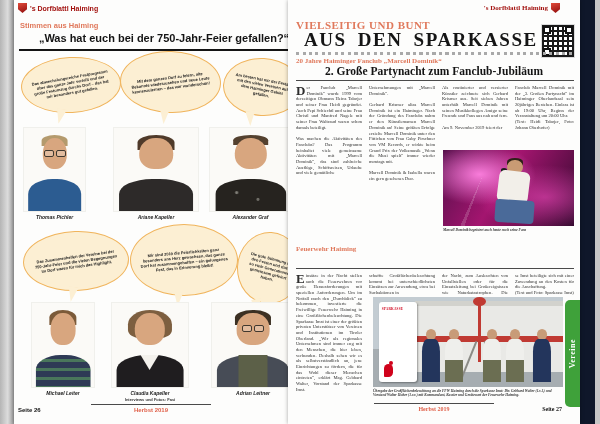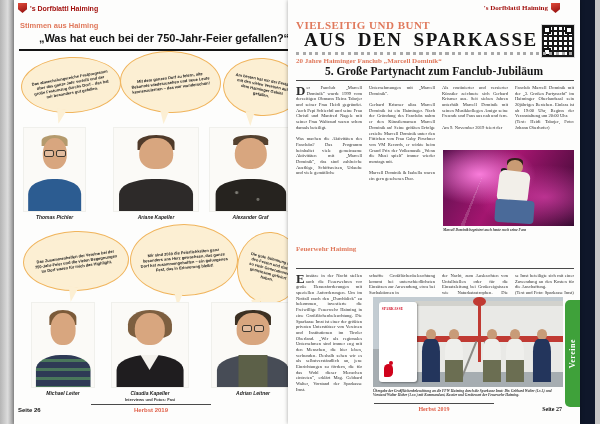--- a/index.html
+++ b/index.html
@@ -233,21 +233,21 @@
 
     <div class="abs qr" style="left:253px;top:24px;width:34px;height:34px;">
       <i style="left:1px;top:1px;"></i>
         <i style="right:1px;top:1px;"></i>
         <i style="left:1px;bottom:1px;"></i>
     </div>
 
     <div class="abs dotted" style="left:8px;top:52px;width:278px;"></div>
 
     <div class="abs art-kicker" style="left:8px;top:57px;">20 Jahre Haiminger Fanclub „Marcell Dominik“</div>
-    <div class="abs headline" style="left:0;top:65px;">5. Große Partynacht zum Fanclub-Jubiläum</div>
+    <div class="abs headline" style="left:0;top:65px;">2. Große Partynacht zum Fanclub-Jubiläum</div>
     <div class="abs rule-thin" style="left:8px;top:80px;width:278px;"></div>
 
     <div class="abs col dropcap" style="left:8px;top:85px;width:66px;height:152px;">Der Fanclub „Marcell Dominik“ wurde 1999 vom derzeitigen Obmann Heinz Tabojer und seiner Frau Heidi gegründet. Auch Pepi Schiechtl und seine Frau Christl und Manfred Nagele mit seiner Frau Waltraud waren schon damals beteiligt.
 
 Was machen die Aktivitäten des Fanclubs? Das Programm beinhaltet viele gemeinsame Aktivitäten mit „Marcell Dominik“, das sind zahlreiche Ausflüge, Schiffsreisen, Urlaube und viele gemütliche</div>
     <div class="abs col" style="left:81px;top:85px;width:66px;height:152px;">Unternehmungen mit „Marcell Dominik“.
 
 Gerhard Krismer alias Marcell Dominik ist ein Haiminger. Nach der Gründung des Fanclubs nahm er den Künstlernamen Marcell Dominik an! Seine größten Erfolge erzielte Marcell Dominik unter den Fittichen von Frau Gaby Pirschner von VM Records, er wirkte beim Grand Prix der Volksmusik „Wenn die Musi spielt“ immer wieder montags mit.
 
 Marcell Dominik &amp; Isabella waren ein gern gesehenes Duo.</div>

